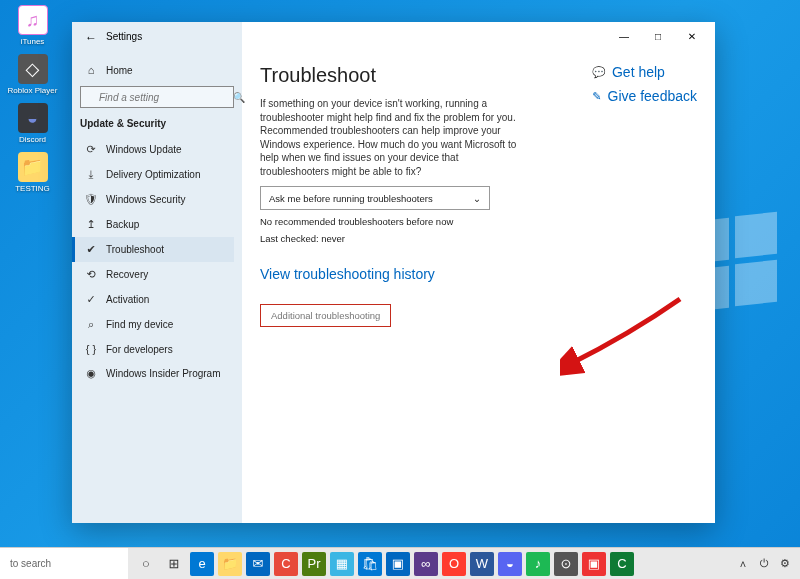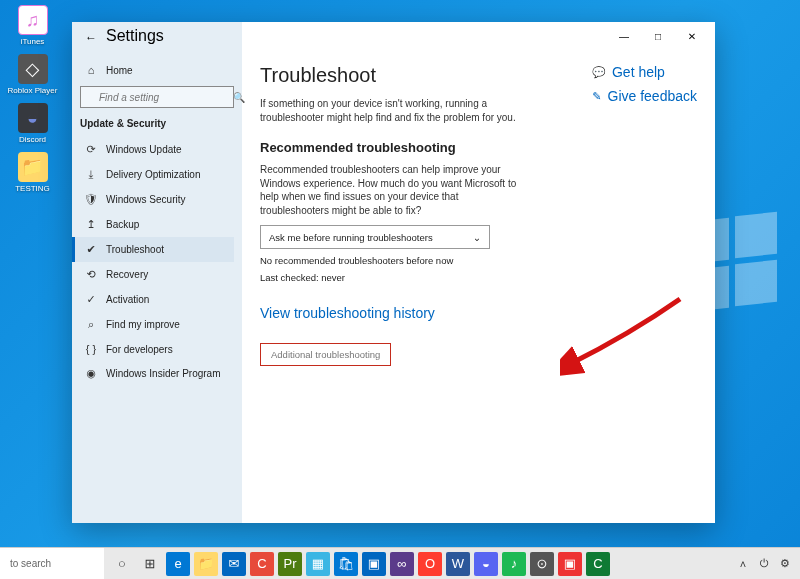--- a/index.html
+++ b/index.html
@@ -21,21 +21,21 @@
 .winlogo .sq { position: absolute; background: rgba(255,255,255,.6); }
 .winlogo .a{left:0;top:0;width:42px;height:42px;transform:skewY(-6deg)}
 .winlogo .b{left:48px;top:-6px;width:42px;height:42px;transform:skewY(-6deg)}
 .winlogo .c{left:0;top:48px;width:42px;height:42px;transform:skewY(-6deg)}
 .winlogo .d{left:48px;top:42px;width:42px;height:42px;transform:skewY(-6deg)}
 
 
 .window { position: absolute; left: 72px; top: 22px; width: 643px; height: 501px; background: #fff; box-shadow: 0 8px 30px rgba(0,0,0,.3); display: flex; flex-direction: column; }
 .titlebar { height: 28px; display: flex; align-items: center; padding: 0 6px 0 8px; background: linear-gradient(90deg, #e5eef5 170px, #fff 170px); }
 .titlebar .back { width: 22px; text-align: center; font-size: 12px; cursor: pointer; }
-.titlebar .title { font-size: 16px; margin-left: 4px; }
+.titlebar .title { font-size: 10px; margin-left: 4px; }
 .winbtns { margin-left: auto; display: flex; }
 .winbtns div { width: 34px; height: 22px; display: flex; align-items: center; justify-content: center; font-size: 10px; cursor: pointer; }
 
 .wbody { flex: 1; display: flex; overflow: hidden; }
 .sidebar { width: 170px; background: #e5eef5; padding: 8px 8px; font-size: 10px; color: #222; }
 .sb-row { display: flex; align-items: center; gap: 8px; padding: 6px 4px; cursor: pointer; }
 .sb-row.sel { border-left: 3px solid #0067c0; background: #d8e5f0; margin-left: -8px; padding-left: 9px; }
 .sb-row .ic { width: 14px; text-align: center; font-size: 11px; color: #333; }
 .search { display: flex; align-items: center; border: 1px solid #888; background: #f2f7fb; height: 22px; padding: 0 18px; margin: 4px 0 10px; }
 .search input { border: 0; background: transparent; font-size: 10px; flex: 1; outline: 0; font-style: italic; color: #666; }
@@ -53,21 +53,21 @@
 
 .rlinks { position: absolute; right: 18px; top: 14px; font-size: 9.5px; }
 .rlinks .rl { display: flex; align-items: center; gap: 6px; margin-bottom: 8px; }
 .rlinks .ic { color: #0067c0; font-size: 11px; }
 
 
 .arrow { position: absolute; left: 318px; top: 244px; pointer-events: none; }
 
 
 .taskbar { position: absolute; left: 0; bottom: 0; right: 0; height: 32px; background: #e9e9e9; border-top: 1px solid #ccc; display: flex; align-items: center; }
-.taskbar .search { border: 0; background: #fff; height: 100%; padding: 0 10px; width: 104px; margin: 0; }
+.taskbar .search { border: 0; background: #fff; height: 100%; padding: 0 10px; width: 128px; margin: 0; }
 .taskbar .search input { font-style: normal; font-size: 10px; }
 .tb-icons { display: flex; align-items: center; gap: 4px; padding: 0 6px; }
 .tb-icons .ti { width: 24px; height: 24px; border-radius: 2px; display: flex; align-items: center; justify-content: center; font-size: 13px; cursor: pointer; color: #fff; }
 .tray { margin-left: auto; display: flex; align-items: center; gap: 3px; padding-right: 6px; }
 .tray .ti { width: 18px; height: 18px; font-size: 11px; display: flex; align-items: center; justify-content: center; cursor: pointer; }
 </style>
 </head>
 <body>
 
 <div class="desktop">
@@ -140,36 +140,35 @@
       <div class="sb-row">
           <span class="ic">⟲</span>
           <span>Recovery</span>
         </div>
       <div class="sb-row">
           <span class="ic">✓</span>
           <span>Activation</span>
         </div>
       <div class="sb-row">
           <span class="ic">⌕</span>
-          <span>Find my improve</span>
+          <span>Find my device</span>
         </div>
       <div class="sb-row">
           <span class="ic">{ }</span>
           <span>For developers</span>
         </div>
       <div class="sb-row">
           <span class="ic">◉</span>
           <span>Windows Insider Program</span>
         </div>
     </div>
 
     <div class="content">
       <div class="h1">Troubleshoot</div>
       <div class="p">If something on your device isn't working, running a troubleshooter might help find and fix the problem for you.</div>
-      <div class="h2">Recommended troubleshooting</div>
       <div class="p">Recommended troubleshooters can help improve your Windows experience. How much do you want Microsoft to help when we find issues on your device that troubleshooters might be able to fix?</div>
       <div class="select">
         <span>Ask me before running troubleshooters</span>
         <span>⌄</span>
       </div>
       <div class="line">No recommended troubleshooters before now</div>
       <div class="line">Last checked: never</div>
       <div class="link" style="margin-top:22px">View troubleshooting history</div>
       <div class="addl">Additional troubleshooting</div>
 

